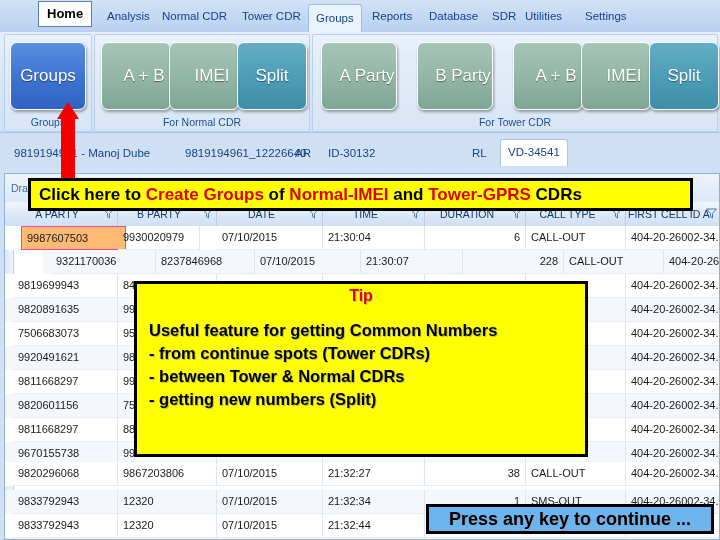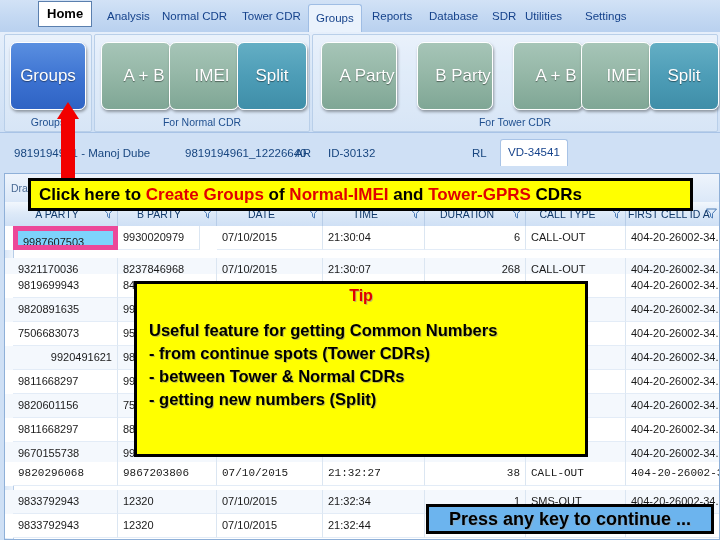--- a/index.html
+++ b/index.html
@@ -105,21 +105,21 @@
   .row{position:absolute;left:0;right:0;height:24px;}
   .row.odd{background:#ffffff;}
   .row.even{background:#f4f8fd;}
   .cell{
     position:absolute;top:0;height:24px;line-height:23px;
     border-right:1px solid #dbe6f2;border-bottom:1px solid #e3ecf7;
     font-size:11px;color:#1a1a1a;box-sizing:border-box;
     padding:0 5px;overflow:hidden;white-space:nowrap;
   }
   .cell.num{text-align:right;}
-  .cell.sel{background:#7dd3fc;border:5px solid #ec4899;}
+  .cell.sel{background:#fdba74;border:1px solid #ec4899;margin-left:8px;}
   .gutter{
     position:absolute;left:0;top:28px;bottom:0;width:8px;
     background:linear-gradient(to right,#dbe8f8,#eef4fc);
     border-right:1px solid #b7cde8;
   }
   
   .arrow-shaft{
     position:absolute;background:#f20000;
   }
   .arrow-head{
@@ -260,26 +260,26 @@
   <div class="rows" id="grid-rows">
       <div class="row odd" style="top: 0px;">
         <div class="cell  sel" style="left: 8px; width: 105px;">9987607503</div>
         <div class="cell " style="left: 113px; width: 82px;">9930020979</div>
         <div class="cell " style="left: 212px; width: 106px;">07/10/2015</div>
         <div class="cell " style="left: 318px; width: 102px;">21:30:04</div>
         <div class="cell num" style="left: 420px; width: 101px;">6</div>
         <div class="cell " style="left: 521px; width: 100px;">CALL-OUT</div>
         <div class="cell " style="left: 621px; width: 95px;">404-20-26002-34...</div>
       </div>
-      <div class="row even" style="top: 32px;">
+      <div class="row even" style="top: 24px; margin-left: 38px;">
         <div class="cell " style="left: 8px; width: 105px;">9321170036</div>
         <div class="cell " style="left: 113px; width: 99px;">8237846968</div>
         <div class="cell " style="left: 212px; width: 106px;">07/10/2015</div>
         <div class="cell " style="left: 318px; width: 102px;">21:30:07</div>
-        <div class="cell num" style="left: 420px; width: 101px;">268</div>
+        <div class="cell num" style="left: 420px; width: 101px;">228</div>
         <div class="cell " style="left: 521px; width: 100px;">CALL-OUT</div>
         <div class="cell " style="left: 621px; width: 95px;">404-20-26002-34...</div>
       </div>
       <div class="row odd" style="top: 48px;">
         <div class="cell " style="left: 8px; width: 105px;">9819699943</div>
         <div class="cell " style="left: 113px; width: 99px;">845</div>
         <div class="cell " style="left: 212px; width: 106px;"></div>
         <div class="cell " style="left: 318px; width: 102px;"></div>
         <div class="cell num" style="left: 420px; width: 101px;"></div>
         <div class="cell " style="left: 521px; width: 100px;"></div>
@@ -297,21 +297,21 @@
       <div class="row odd" style="top: 96px;">
         <div class="cell " style="left: 8px; width: 105px;">7506683073</div>
         <div class="cell " style="left: 113px; width: 99px;">959</div>
         <div class="cell " style="left: 212px; width: 106px;"></div>
         <div class="cell " style="left: 318px; width: 102px;"></div>
         <div class="cell num" style="left: 420px; width: 101px;"></div>
         <div class="cell " style="left: 521px; width: 100px;"></div>
         <div class="cell " style="left: 621px; width: 95px;">404-20-26002-34...</div>
       </div>
       <div class="row even" style="top: 120px;">
-        <div class="cell " style="left: 8px; width: 105px; text-align: right;">9920491621</div>
+        <div class="cell " style="left: 8px; width: 105px;">9920491621</div>
         <div class="cell " style="left: 113px; width: 99px;">983</div>
         <div class="cell " style="left: 212px; width: 106px;"></div>
         <div class="cell " style="left: 318px; width: 102px;"></div>
         <div class="cell num" style="left: 420px; width: 101px;"></div>
         <div class="cell " style="left: 521px; width: 100px;"></div>
         <div class="cell " style="left: 621px; width: 95px;">404-20-26002-34...</div>
       </div>
       <div class="row odd" style="top: 144px;">
         <div class="cell " style="left: 8px; width: 105px;">9811668297</div>
         <div class="cell " style="left: 113px; width: 99px;">999</div>
@@ -341,21 +341,21 @@
       </div>
       <div class="row even" style="top: 216px;">
         <div class="cell " style="left: 8px; width: 105px;">9670155738</div>
         <div class="cell " style="left: 113px; width: 99px;">991</div>
         <div class="cell " style="left: 212px; width: 106px;"></div>
         <div class="cell " style="left: 318px; width: 102px;"></div>
         <div class="cell num" style="left: 420px; width: 101px;"></div>
         <div class="cell " style="left: 521px; width: 100px;"></div>
         <div class="cell " style="left: 621px; width: 95px;">404-20-26002-34...</div>
       </div>
-      <div class="row odd" style="top: 236px; font-family: Liberation Mono, monospace;">
+      <div class="row odd" style="top: 236px;">
         <div class="cell " style="left: 8px; width: 105px;">9820296068</div>
         <div class="cell " style="left: 113px; width: 99px;">9867203806</div>
         <div class="cell " style="left: 212px; width: 106px;">07/10/2015</div>
         <div class="cell " style="left: 318px; width: 102px;">21:32:27</div>
         <div class="cell num" style="left: 420px; width: 101px; text-align: right;">38</div>
         <div class="cell " style="left: 521px; width: 100px;">CALL-OUT</div>
         <div class="cell " style="left: 621px; width: 95px;">404-20-26002-34...</div>
       </div>
       <div class="row even" style="top: 264px;">
         <div class="cell " style="left: 8px; width: 105px;">9833792943</div>

